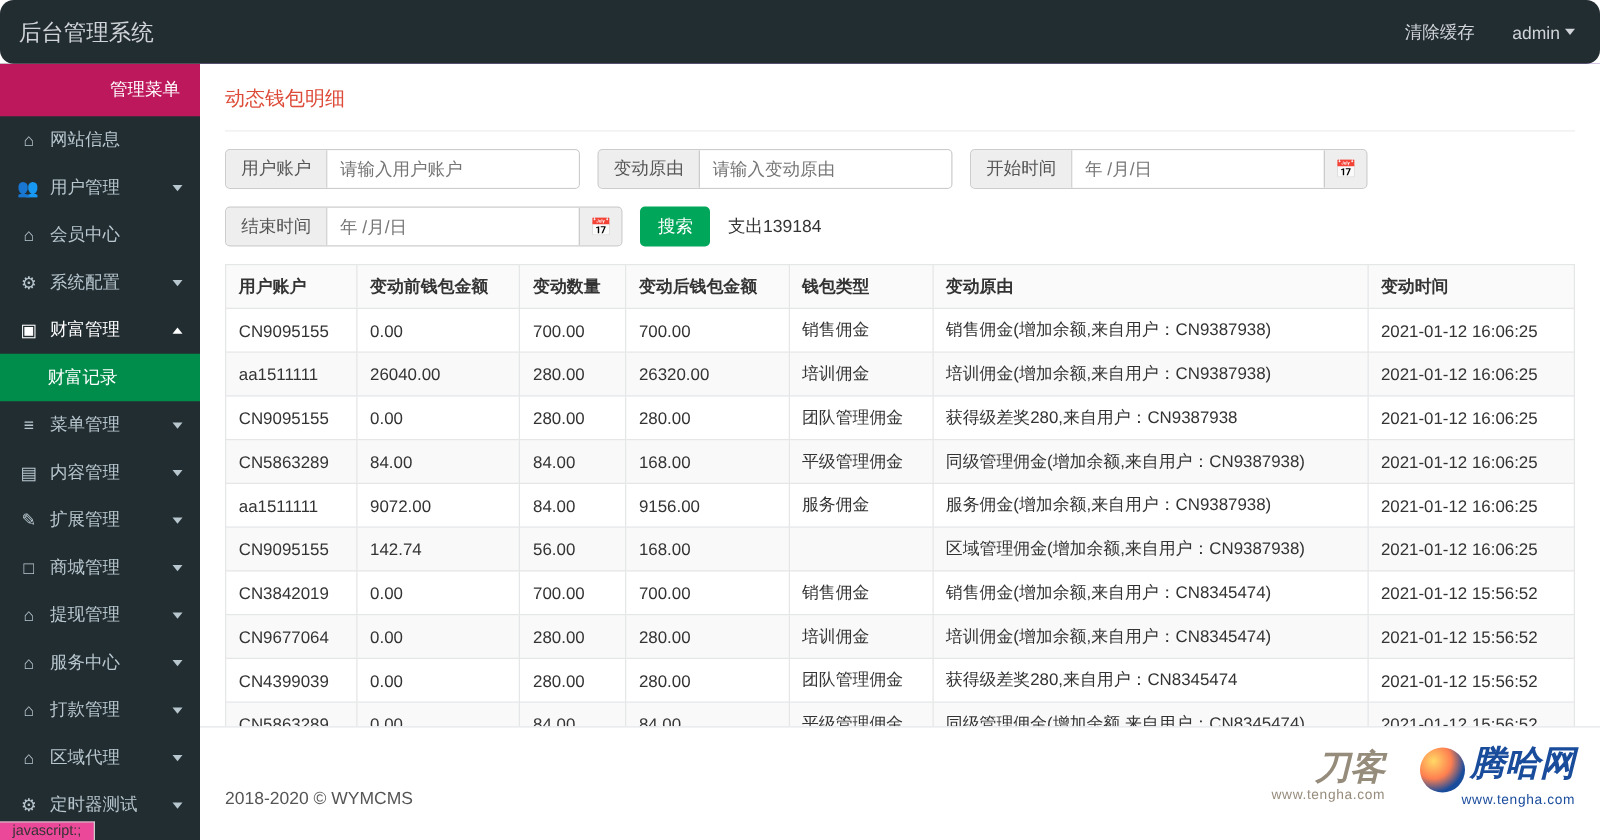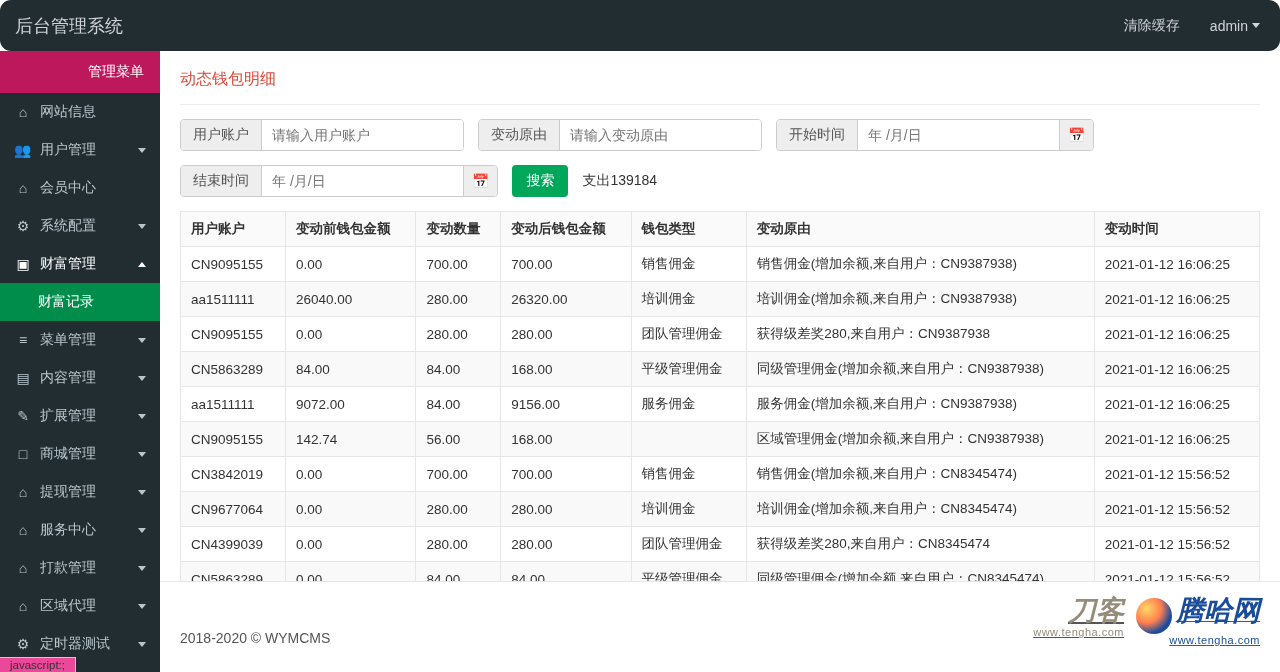--- a/index.html
+++ b/index.html
@@ -37,21 +37,21 @@
 .btn-search { background: #00a65a; color: #fff; border: none; padding: 7px 14px; border-radius: 4px; cursor: pointer; font-size: 14px; }
 .spend-note { color: #333; }
 
 table.data { width: 100%; border-collapse: collapse; }
 table.data th, table.data td { border: 1px solid #e4e6e8; padding: 8px 10px; text-align: left; font-size: 13.5px; vertical-align: middle; }
 table.data th { background: #fafafa; font-weight: bold; }
 table.data tbody tr:nth-child(even) { background: #f9f9f9; }
 table.data td.wide { white-space: nowrap; }
 
 .footer { padding: 14px 20px 26px 20px; border-top: 1px solid #e4e6e8; background: #fff; color: #555; display: flex; justify-content: space-between; align-items: flex-end; }
-.watermark { display: flex; gap: 12px; align-items: flex-start; text-decoration: underline; }
+.watermark { display: flex; gap: 28px; align-items: center; }
 .wm-block { text-align: right; line-height: 1.1; }
 .wm-big { font-size: 28px; font-weight: bold; font-style: italic; }
 .wm-small { font-size: 11px; letter-spacing: 0.5px; }
 .wm-dk { color: #968C7C; }
 .wm-th { color: #1A4C9C; }
 .wm-circ { width: 36px; height: 36px; border-radius: 50%; background: radial-gradient(circle at 30% 30%, #ffd966, #ff7f50 40%, #1A4C9C 70%); display: inline-block; vertical-align: middle; margin-right: 4px; }
 
 .statusbar { position: fixed; bottom: 0; left: 0; background: #ec4899; border: 1px solid #ccc; font-size: 11.5px; padding: 1px 10px; color: #333; border-bottom: none; border-left: none; }
 </style>
 </head>

